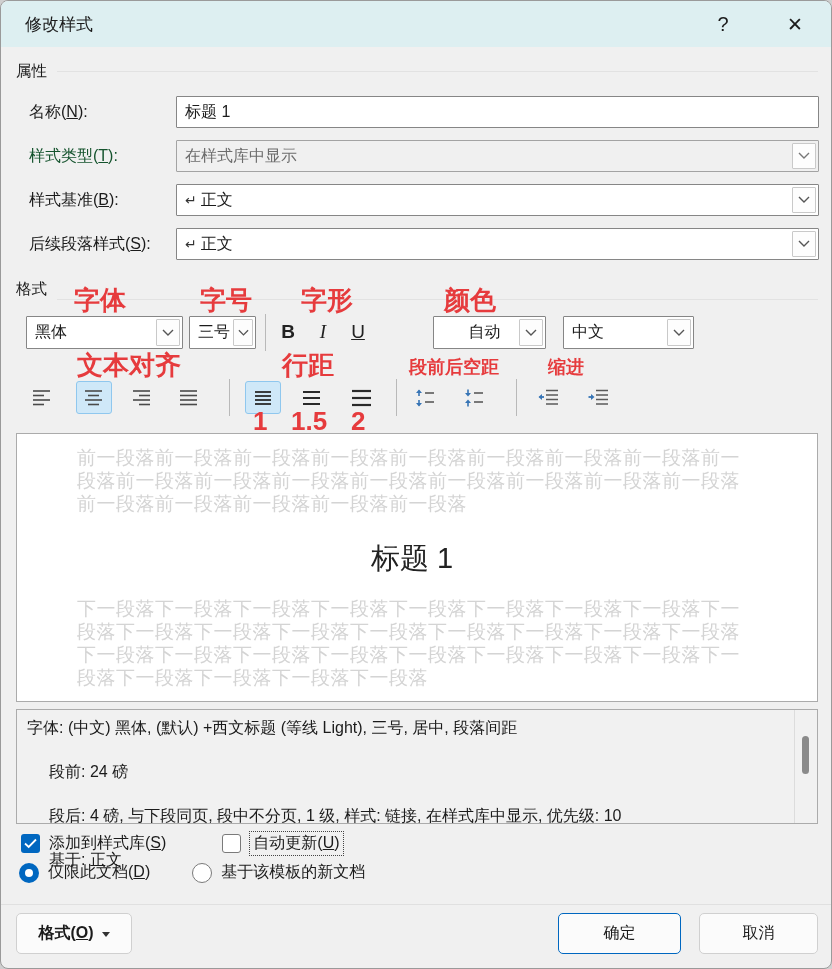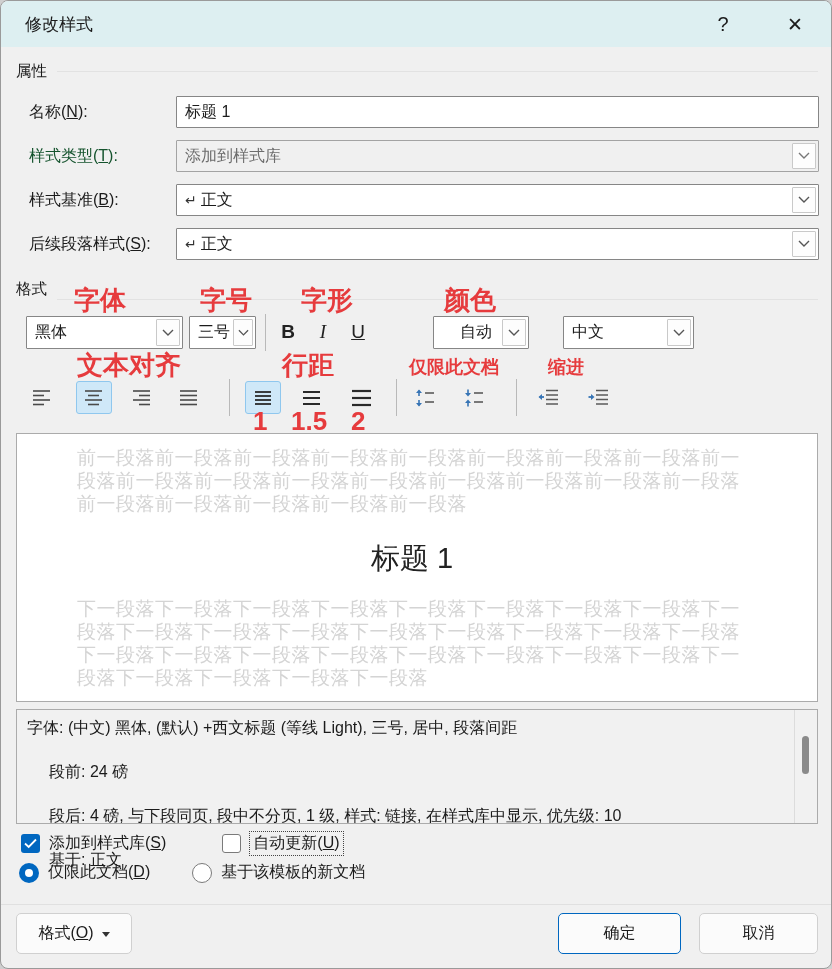--- a/index.html
+++ b/index.html
@@ -69,21 +69,21 @@
   .rad.selected::after{content:"";position:absolute;left:6px;top:6px;width:8px;height:8px;border-radius:50%;background:#fff;}
   .rad.unselected{background:#fff;border:1px solid #7a7a7a;}
   .dotted-focus{outline:1px dotted #444;padding:1px 3px;}
   .opt-label{cursor:default;}
   .gap{width:56px;}
   
   .footer-sep{position:absolute;left:0;top:903px;width:832px;height:1px;background:#e0e0e0;}
   .btn{position:absolute;top:912px;height:41px;background:#fbfbfb;border:1px solid #d0d0d0;border-radius:5px;
     font-size:16px;display:flex;align-items:center;justify-content:center;cursor:pointer;color:#1b1b1b;}
   .btn.primary{border-color:var(--accent-blue);}
-  .fmt-menu{left:15px;width:116px;gap:8px;}
+  .fmt-menu{left:15px;width:116px;gap:8px;font-weight:bold;}
   .fmt-menu .tri{width:0;height:0;border-left:4px solid transparent;border-right:4px solid transparent;
     border-top:5px solid #333;margin-top:2px;}
   .ok{left:557px;width:123px;}
   .cancel{left:698px;width:119px;}
   
   .ann{position:absolute;color:var(--annotation-red);font-weight:bold;pointer-events:none;
     font-size:26px;line-height:26px;white-space:nowrap;}
   .ann.small{font-size:18px;line-height:18px;}
 </style>
 </head>
@@ -103,21 +103,21 @@
   </div>
 
   <div class="frow" style="top:95px;">
     <span class="flabel"><span>名称(</span><span class="u">N</span><span>):</span></span>
     <input class="textbox" type="text" value="标题 1" style="">
   </div>
 
   <div class="frow" style="top:139px;">
     <span class="flabel dim"><span>样式类型(</span><span class="u">T</span><span>):</span></span>
     <div class="combo disabled">
-      <span>添加到样式库</span>
+      <span>在样式库中显示</span>
       <span class="chev">
         <svg width="12" height="8" viewBox="0 0 12 8">
             <polyline points="1,1 6,6 11,1" fill="none" stroke="#777" stroke-width="1.4"></polyline>
           </svg>
       </span>
     </div>
   </div>
 
   <div class="frow" style="top:183px;">
     <span class="flabel"><span>样式基准(</span><span class="u">B</span><span>):</span></span>
@@ -163,21 +163,21 @@
     <span class="chev" style="width:20px;">
       <svg width="11" height="8" viewBox="0 0 12 8">
           <polyline points="1,1 6,6 11,1" fill="none" stroke="#555" stroke-width="1.4"></polyline>
         </svg>
     </span>
   </div>
   <div class="vsep" style="left:264px;top:313px;height:37px;"></div>
   <div class="fmt-btn" style="left:272px;top:315px;font-weight:bold;">B</div>
   <div class="fmt-btn" style="left:307px;top:315px;font-style:italic;font-family:'Liberation Serif','DejaVu Serif',serif;">I</div>
   <div class="fmt-btn" style="left:342px;top:315px;text-decoration:underline;">U</div>
-  <div class="combo tool1-item" style="left:432px;top:315px;width:96px;justify-content:center;padding-left:8px;">
+  <div class="combo tool1-item" style="left:432px;top:315px;width:113px;justify-content:center;padding-left:8px;">
     <span style="margin-right:18px;">自动</span>
     <span class="chev">
       <svg width="12" height="8" viewBox="0 0 12 8">
           <polyline points="1,1 6,6 11,1" fill="none" stroke="#555" stroke-width="1.4"></polyline>
         </svg>
     </span>
   </div>
   <div class="combo tool1-item" style="left:562px;top:315px;width:131px;">
     <span>中文</span>
     <span class="chev">
@@ -364,19 +364,19 @@
   </div>
   <div class="btn primary ok">确定</div>
   <div class="btn cancel">取消</div>
 
   <div class="ann" style="left:73px;top:286px;">字体</div>
   <div class="ann" style="left:199px;top:286px;text-align:center;">字号</div>
   <div class="ann" style="left:300px;top:286px;">字形</div>
   <div class="ann" style="left:443px;top:286px;">颜色</div>
   <div class="ann" style="left:76px;top:351px;">文本对齐</div>
   <div class="ann" style="left:281px;top:351px;">行距</div>
-  <div class="ann small" style="left:408px;top:357px;">仅限此文档</div>
+  <div class="ann small" style="left:408px;top:357px;">段前后空距</div>
   <div class="ann small" style="left:547px;top:357px;">缩进</div>
   <div class="ann" style="left:252px;top:407px;">1</div>
   <div class="ann" style="left:290px;top:407px;">1.5</div>
   <div class="ann" style="left:350px;top:407px;">2</div>
 
 </div>
 
 </body></html>

